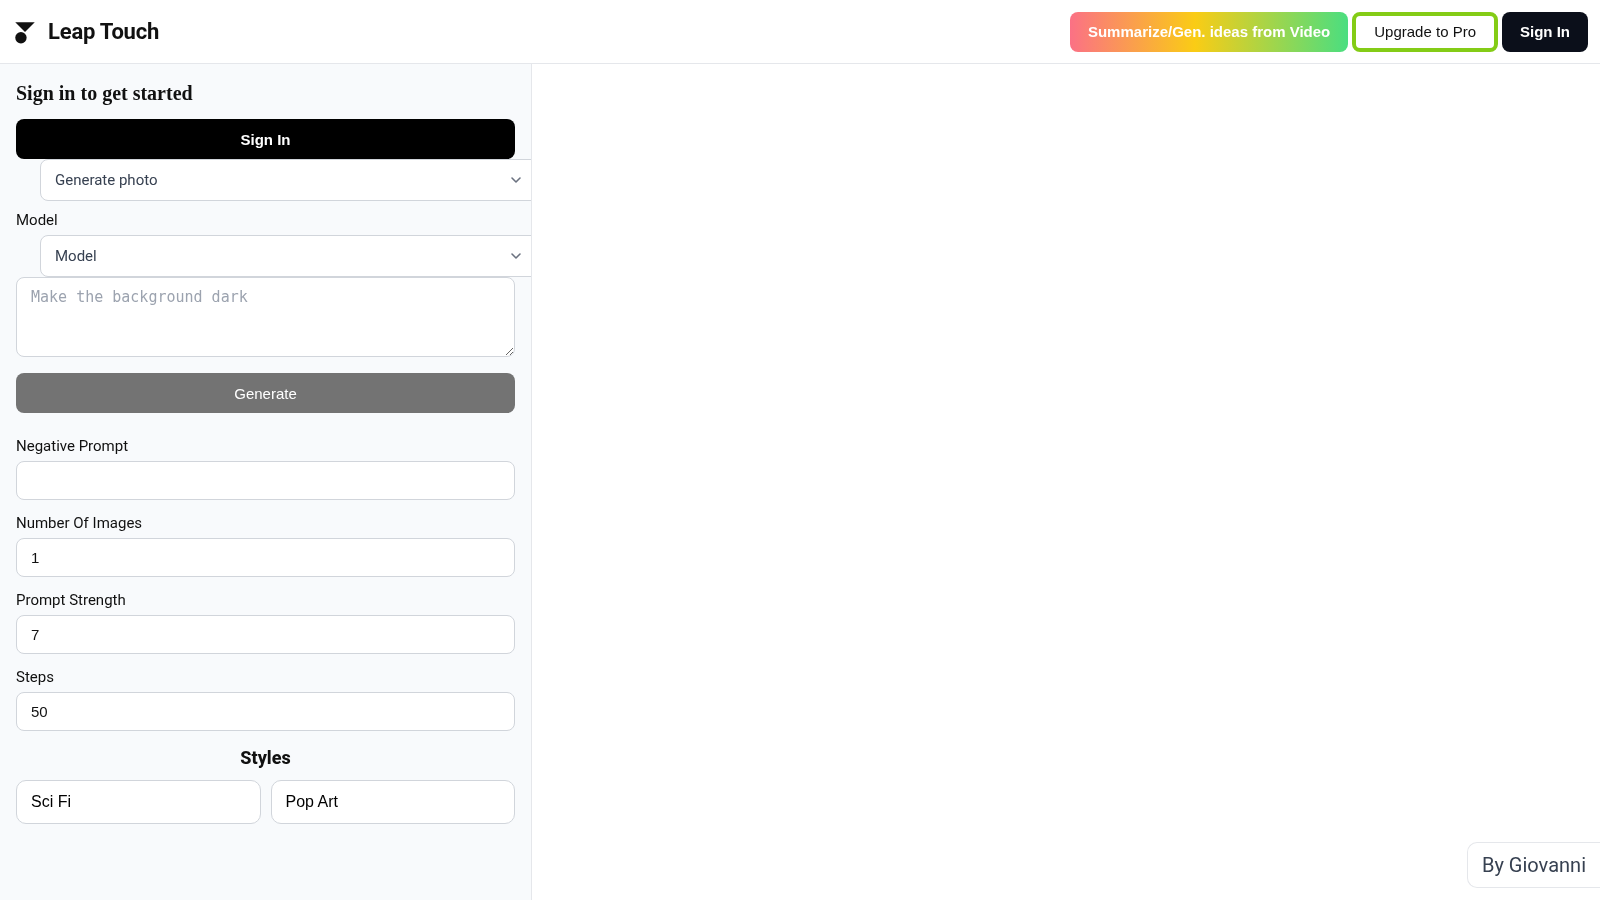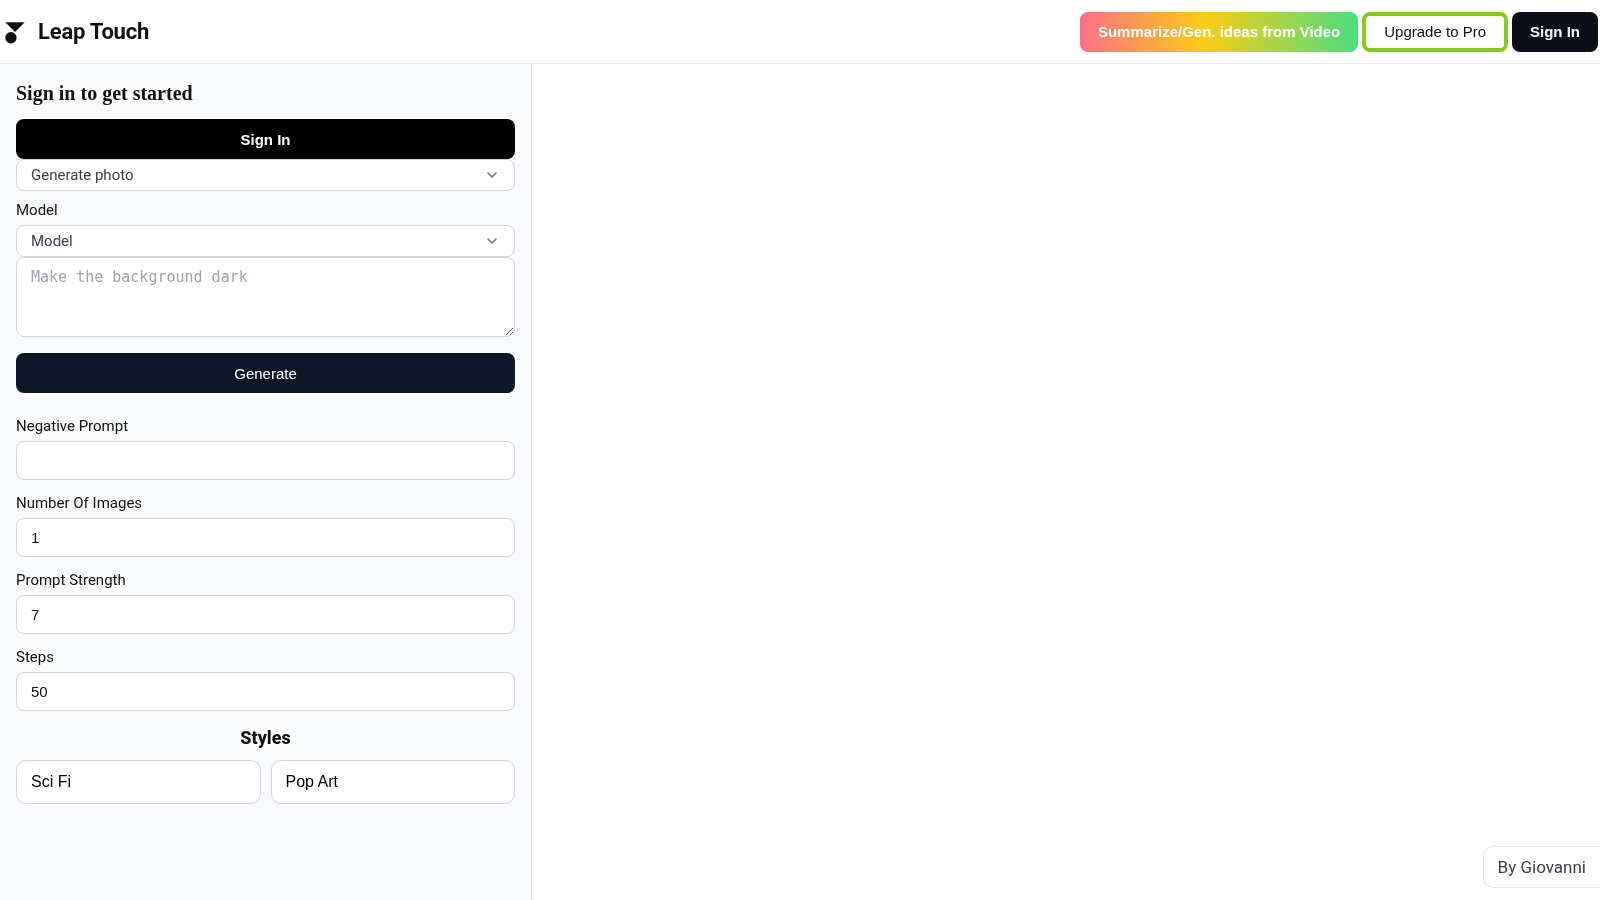--- a/index.html
+++ b/index.html
@@ -9,21 +9,21 @@
       color: #111;
       width: 1600px;
       height: 900px;
       overflow: hidden;
     }
     .header {
       display: flex;
       align-items: center;
       justify-content: space-between;
       height: 64px;
-      padding: 0 2px;
+      padding: 0 12px;
       border-bottom: 1px solid #e5e7eb;
     }
     .brand {
       display: flex;
       align-items: center;
       gap: 10px;
     }
     .brand-name {
       font-size: 22px;
       font-weight: 700;
@@ -119,35 +119,36 @@
     .select, .input, .textarea {
       width: 100%;
       background: #fff;
       border: 1px solid #d1d5db;
       border-radius: 8px;
       font-size: 15px;
       color: #111;
       padding: 10px 14px;
     }
     .select {
-      height: 32px;
+      height: 42px;
       display: flex;
       align-items: center;
       justify-content: space-between;
       cursor: pointer;
+      margin-left: 24px;
     }
     .select .value { color: #374151; }
     .select .placeholder { color: #374151; }
     .textarea {
       height: 80px;
       resize: vertical;
     }
     .textarea::placeholder { color: #9ca3af; }
     .generate-btn {
-      background: #0f172a;
+      background: #737373;
       color: #fff;
       width: 100%;
       height: 40px;
       border-radius: 8px;
       font-size: 15px;
       font-weight: 500;
       margin-top: 12px;
       border: none;
       cursor: pointer;
     }
@@ -174,21 +175,21 @@
     }
     .footer-credit {
       position: fixed;
       right: 0;
       bottom: 12px;
       background: #fff;
       border: 1px solid #e5e7eb;
       border-right: none;
       border-radius: 10px 0 0 10px;
       padding: 10px 14px;
-      font-size: 17px;
+      font-size: 20px;
       color: #374151;
     }
   </style>
 </head>
 <body>
 
 <header class="header">
   <div class="brand">
     <span class="brand-icon">
       <svg viewBox="0 0 32 32" width="26" height="26">

